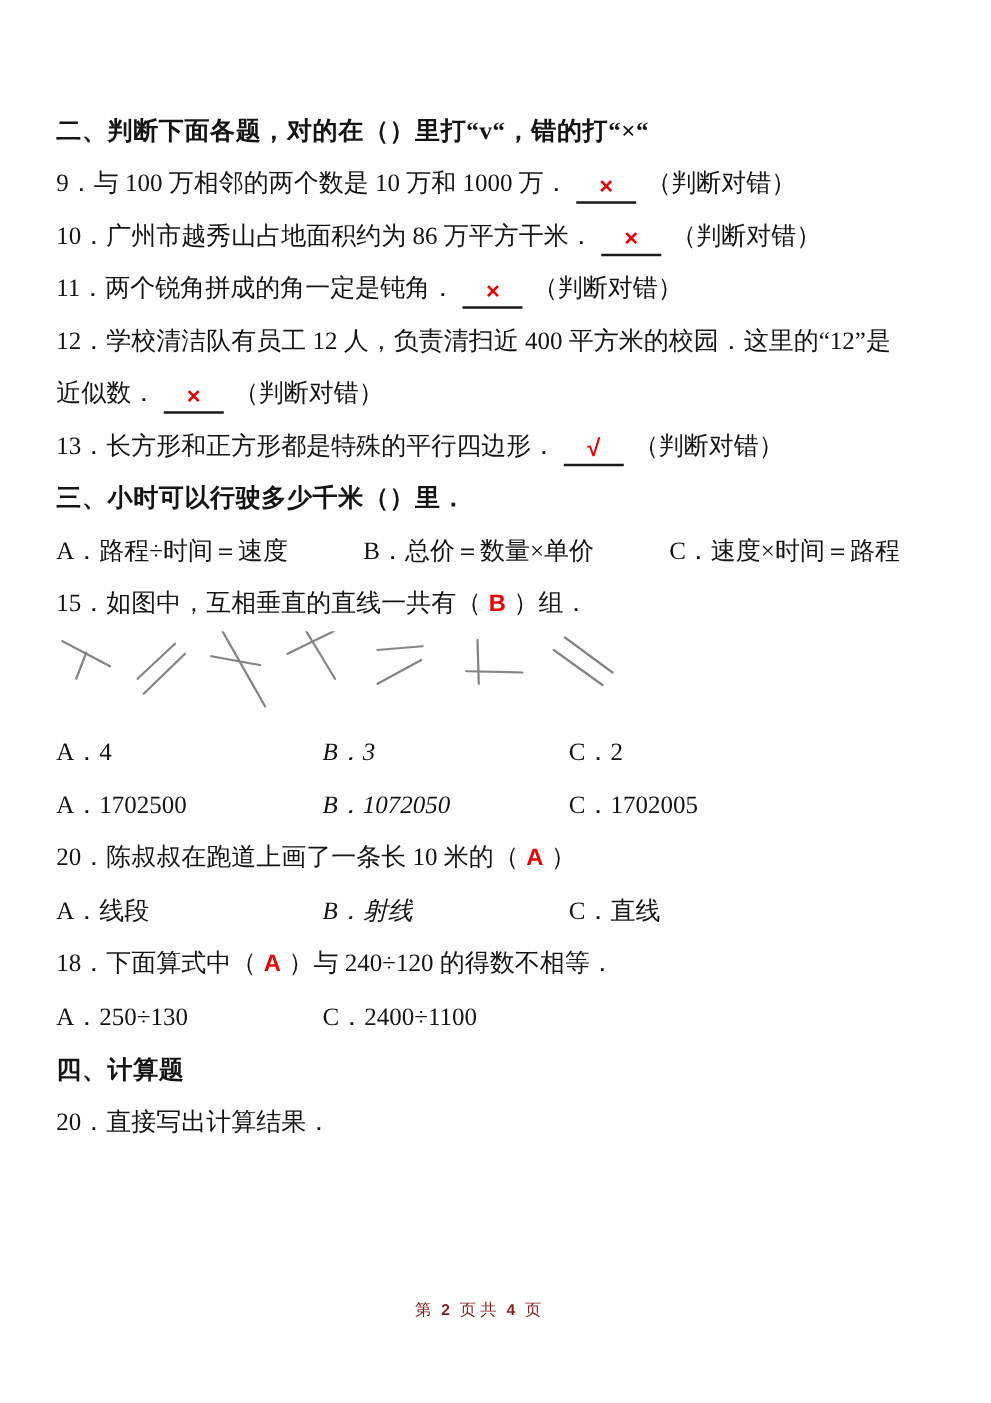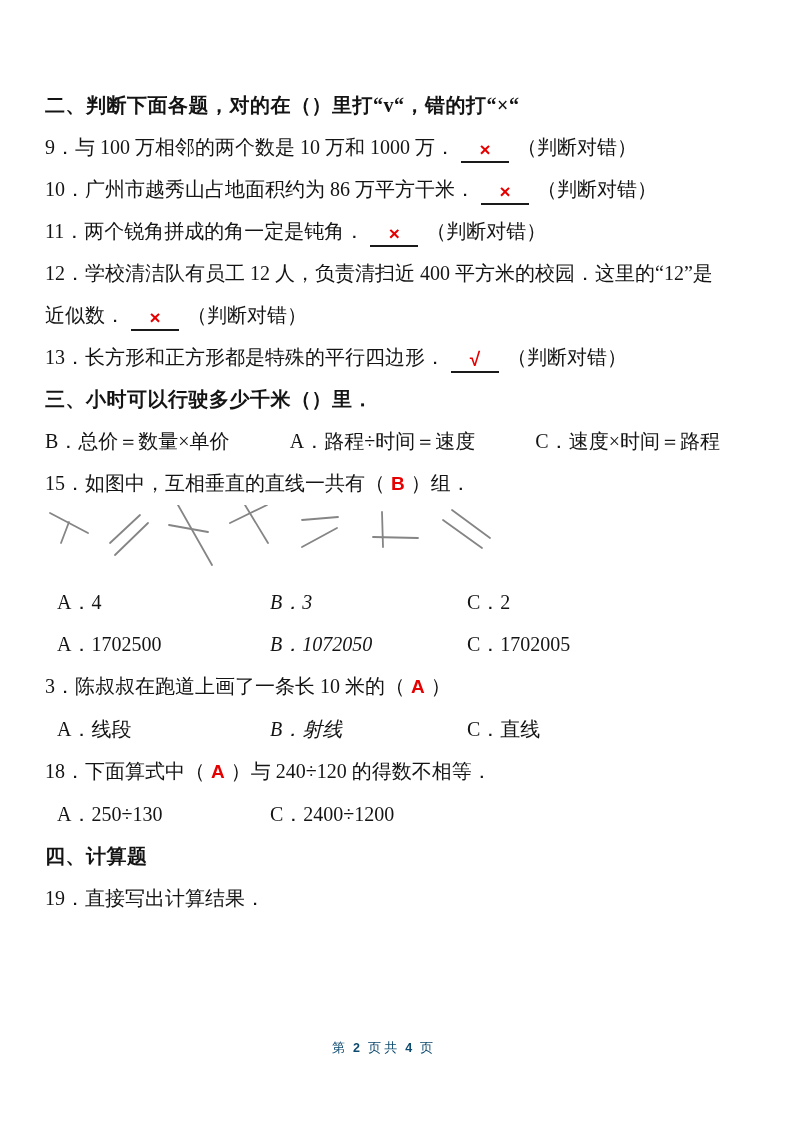--- a/index.html
+++ b/index.html
@@ -31,34 +31,34 @@
     vertical-align: -2px;
   }
   .ans-mark, .ans-letter {
     color: #e60000;
     font-weight: 700;
     font-family: "Liberation Sans", "DejaVu Sans", sans-serif;
     font-size: 19px;
   }
   .ans-letter { padding: 0 6px; }
   .opt-row { display: flex; line-height: 42px; }
-  .opt-row .c1 { width: 213px; flex: none; margin-left: 12px; }
+  .opt-row .c1 { width: 213px; flex: none; }
   .opt-row .c2 { width: 197px; flex: none; font-style: italic; }
   .opt-row .c3 { flex: none; text-align: center; }
   .opt-row-spread { display: flex; justify-content: space-between; line-height: 42px; }
   .figure-wrap { height: 76px; position: relative; }
   .figure-wrap svg { position: absolute; left: 0; top: 0; }
   .footer {
     position: absolute;
     left: 0;
     bottom: 66px;
     width: 100%;
     text-align: center;
     font-size: 13px;
-    color: #0c4a6e;
+    color: #7f1d1d;
     line-height: 16px;
   }
   .footer span { margin: 0 4px; }
   .footer .num {
     font-family: "Liberation Sans", "DejaVu Sans", sans-serif;
     font-weight: 700;
     font-size: 12.5px;
   }
 </style>
 </head>
@@ -84,22 +84,22 @@
     <span>12．学校清洁队有员工 12 人，负责清扫近 400 平方米的校园．这里的“12”是近似数．</span><span class="ans-blank"><span class="ans-mark">×</span></span><span>（判断对错）</span>
   </p>
 
   <p class="q">
     <span>13．长方形和正方形都是特殊的平行四边形．</span><span class="ans-blank"><span class="ans-mark">√</span></span><span>（判断对错）</span>
   </p>
 
   <p class="sec-title">三、小时可以行驶多少千米（）里．</p>
 
   <div class="opt-row-spread">
+    <span>A．路程÷时间＝速度</span>
     <span>B．总价＝数量×单价</span>
-    <span>A．路程÷时间＝速度</span>
     <span>C．速度×时间＝路程</span>
   </div>
 
   <p class="q">
     <span>15．如图中，互相垂直的直线一共有（</span><span class="ans-letter">B</span><span>）组．</span>
   </p>
 
   <div class="figure-wrap">
     <svg width="700" height="76" viewBox="0 0 700 76">
       <g stroke="#858585" stroke-width="1.8" stroke-linecap="round" fill="none">
@@ -134,36 +134,36 @@
     <span class="c3">C．2</span>
   </div>
 
   <div class="opt-row">
     <span class="c1">A．1702500</span>
     <span class="c2">B．1072050</span>
     <span class="c3">C．1702005</span>
   </div>
 
   <p class="q">
-    <span>3．陈叔叔在跑道上画了一条长 10 米的（</span><span class="ans-letter">A</span><span>）</span>
+    <span>20．陈叔叔在跑道上画了一条长 10 米的（</span><span class="ans-letter">A</span><span>）</span>
   </p>
   <div class="opt-row">
     <span class="c1">A．线段</span>
     <span class="c2">B．射线</span>
     <span class="c3">C．直线</span>
   </div>
 
   <p class="q">
     <span>18．下面算式中（</span><span class="ans-letter">A</span><span>）与 240÷120 的得数不相等．</span>
   </p>
   <div class="opt-row">
     <span class="c1">A．250÷130</span>
-    <span class="c3">C．2400÷1200</span>
+    <span class="c3">C．2400÷1100</span>
   </div>
 
   <p class="sec-title">四、计算题</p>
-  <p class="q">19．直接写出计算结果．</p>
+  <p class="q">20．直接写出计算结果．</p>
 
   <div class="footer">
     <span>第</span><span class="num">2</span><span>页 共</span><span class="num">4</span><span>页</span>
   </div>
 
 </div>
 
 </body></html>

